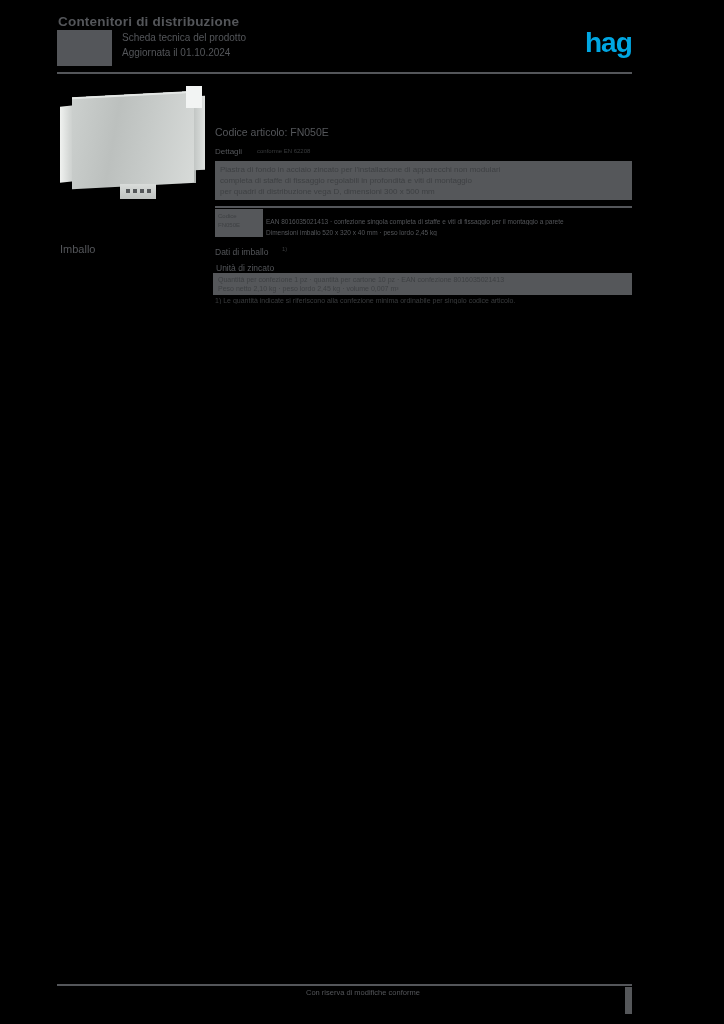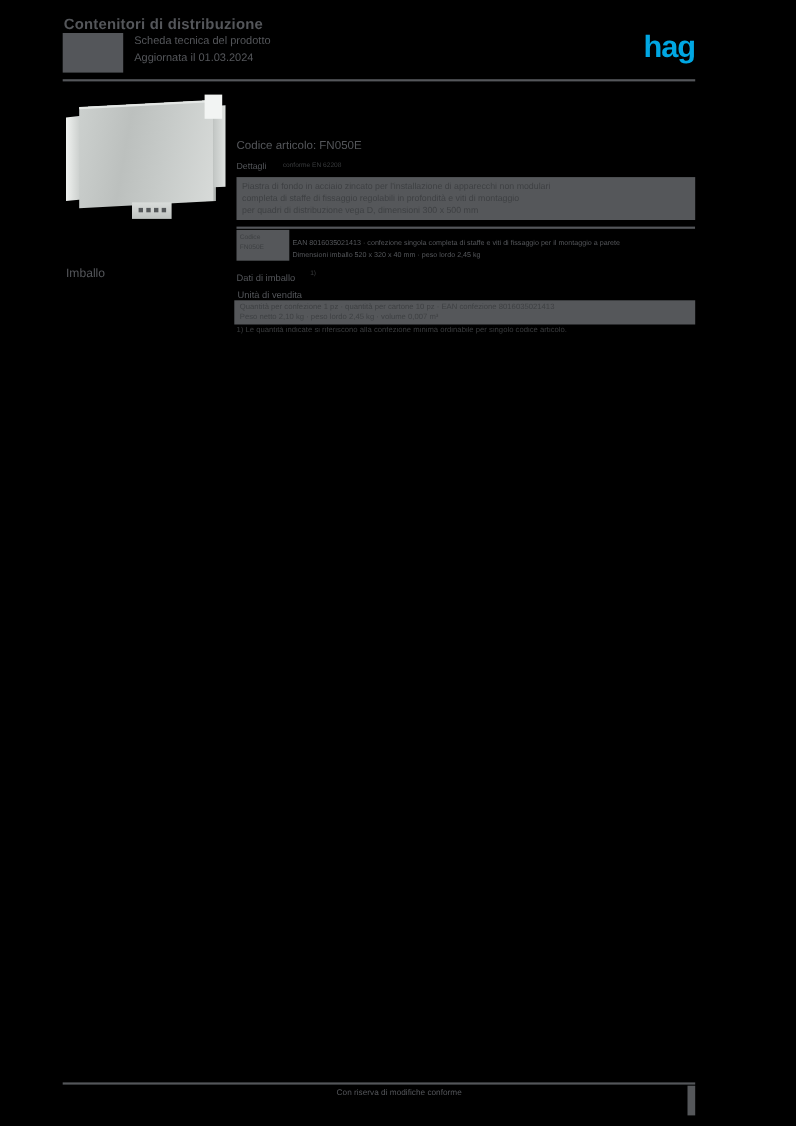--- a/index.html
+++ b/index.html
@@ -65,21 +65,21 @@
     font-size:9px;line-height:27px;color:#3e4043;}
 </style>
 </head>
 <body>
 
 <div id="canvas">
 
   <div class="abs gray hdr-title">Contenitori di distribuzione</div>
   <div class="abs hdr-mark"></div>
   <div class="abs gray hdr-sub1">Scheda tecnica del prodotto</div>
-  <div class="abs gray hdr-sub2">Aggiornata il 01.03.2024</div>
+  <div class="abs gray hdr-sub2">Aggiornata il 01.10.2024</div>
   <div class="abs logo">hager</div>
   <div class="abs rule hdr-rule"></div>
 
   <div class="abs photo">
     <div class="flangeL"></div>
     <div class="plate"></div>
     <div class="flangeR"></div>
     <div class="glint"></div>
     <div class="bracket"></div>
     <div class="screws"></div>
@@ -102,21 +102,21 @@
   </div>
   <div class="abs gray ord-row1">EAN 8016035021413 · confezione singola completa di staffe e viti di fissaggio per il montaggio a parete</div>
   <div class="abs gray ord-row2">Dimensioni imballo 520 x 320 x 40 mm · peso lordo 2,45 kg</div>
   <div class="abs ord-unitnote">pz</div>
   <div class="abs block ord-box">1</div>
 
   <div class="abs gray side-label">Imballo</div>
 
   <div class="abs gray log-h1">Dati di imballo</div>
   <div class="abs log-sup">1)</div>
-  <div class="abs gray log-h2">Unità di vendita</div>
+  <div class="abs gray log-h2">Unità di zincato</div>
   <div class="abs log-unit">pz</div>
   <div class="abs block log-block">
     <div>Quantità per confezione 1 pz · quantità per cartone 10 pz · EAN confezione 8016035021413</div>
     <div>Peso netto 2,10 kg · peso lordo 2,45 kg · volume 0,007 m³</div>
   </div>
   <div class="abs log-foot">1) Le quantità indicate si riferiscono alla confezione minima ordinabile per singolo codice articolo.</div>
 
   <div class="abs rule ftr-rule"></div>
   <div class="abs gray ftr-note">Con riserva di modifiche conforme</div>
   <div class="abs block ftr-page">1/2</div>

